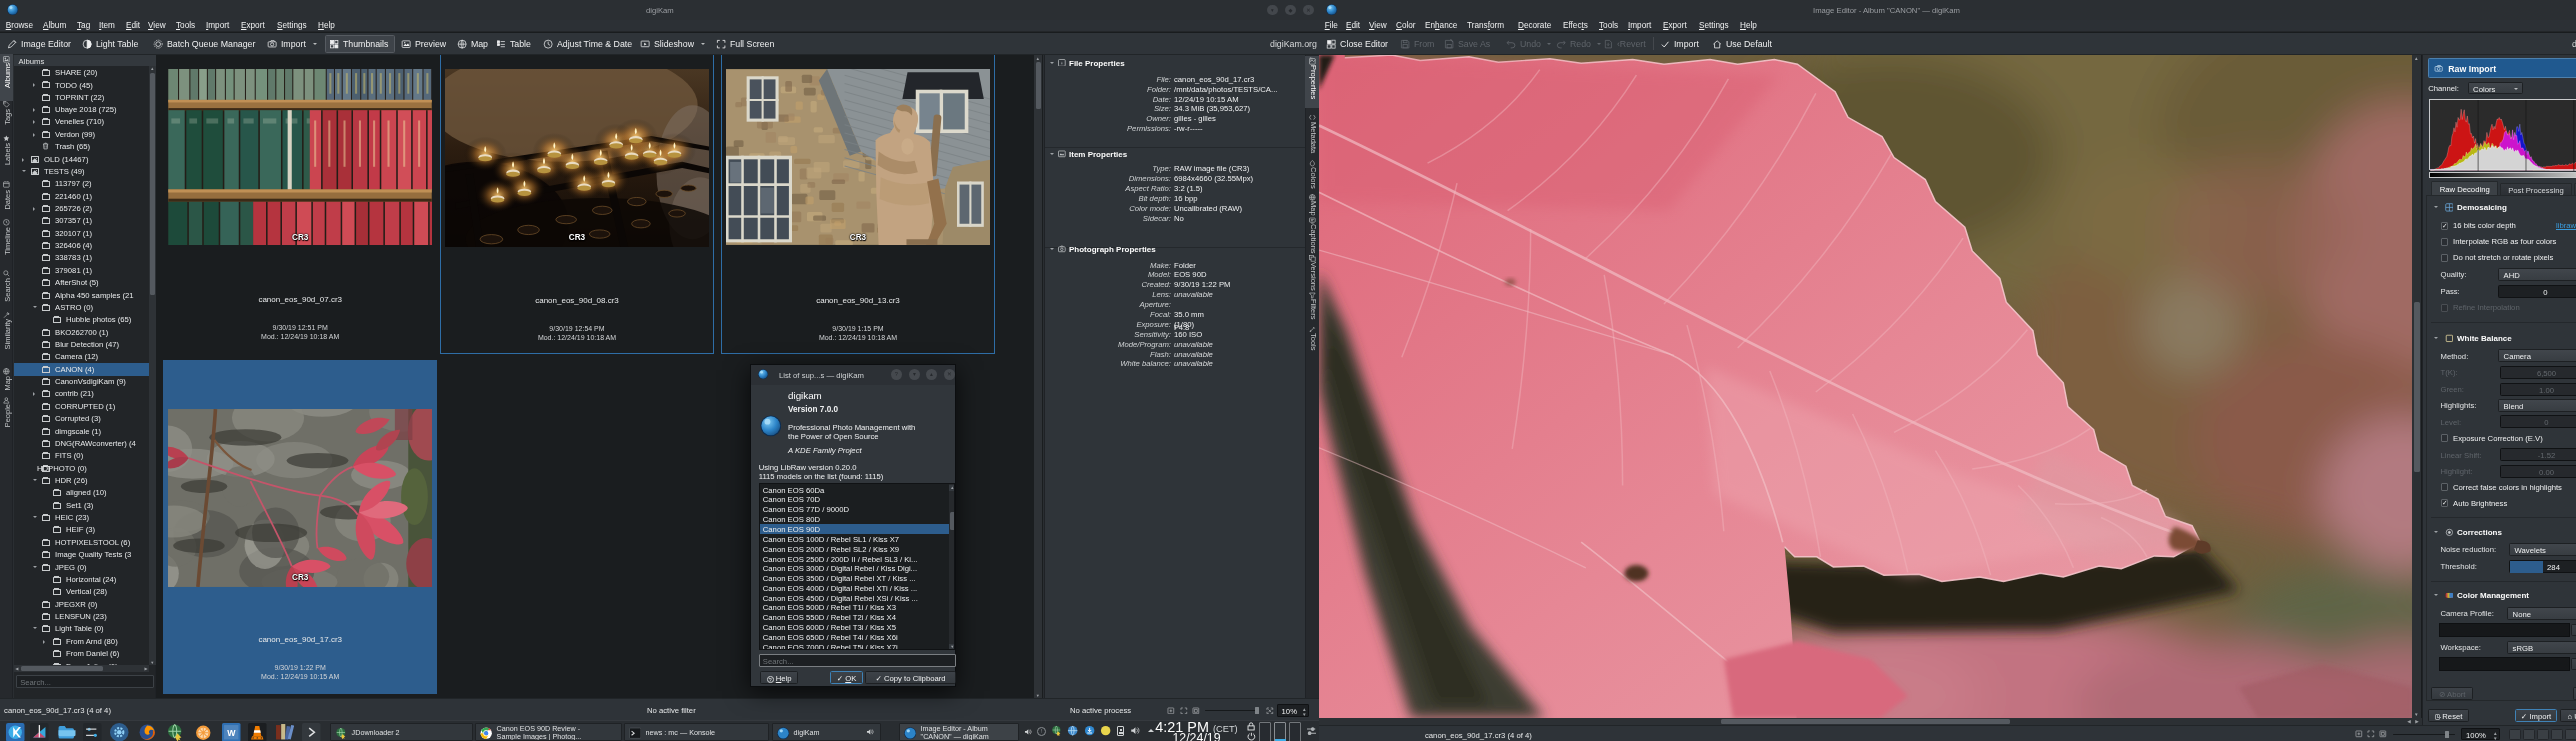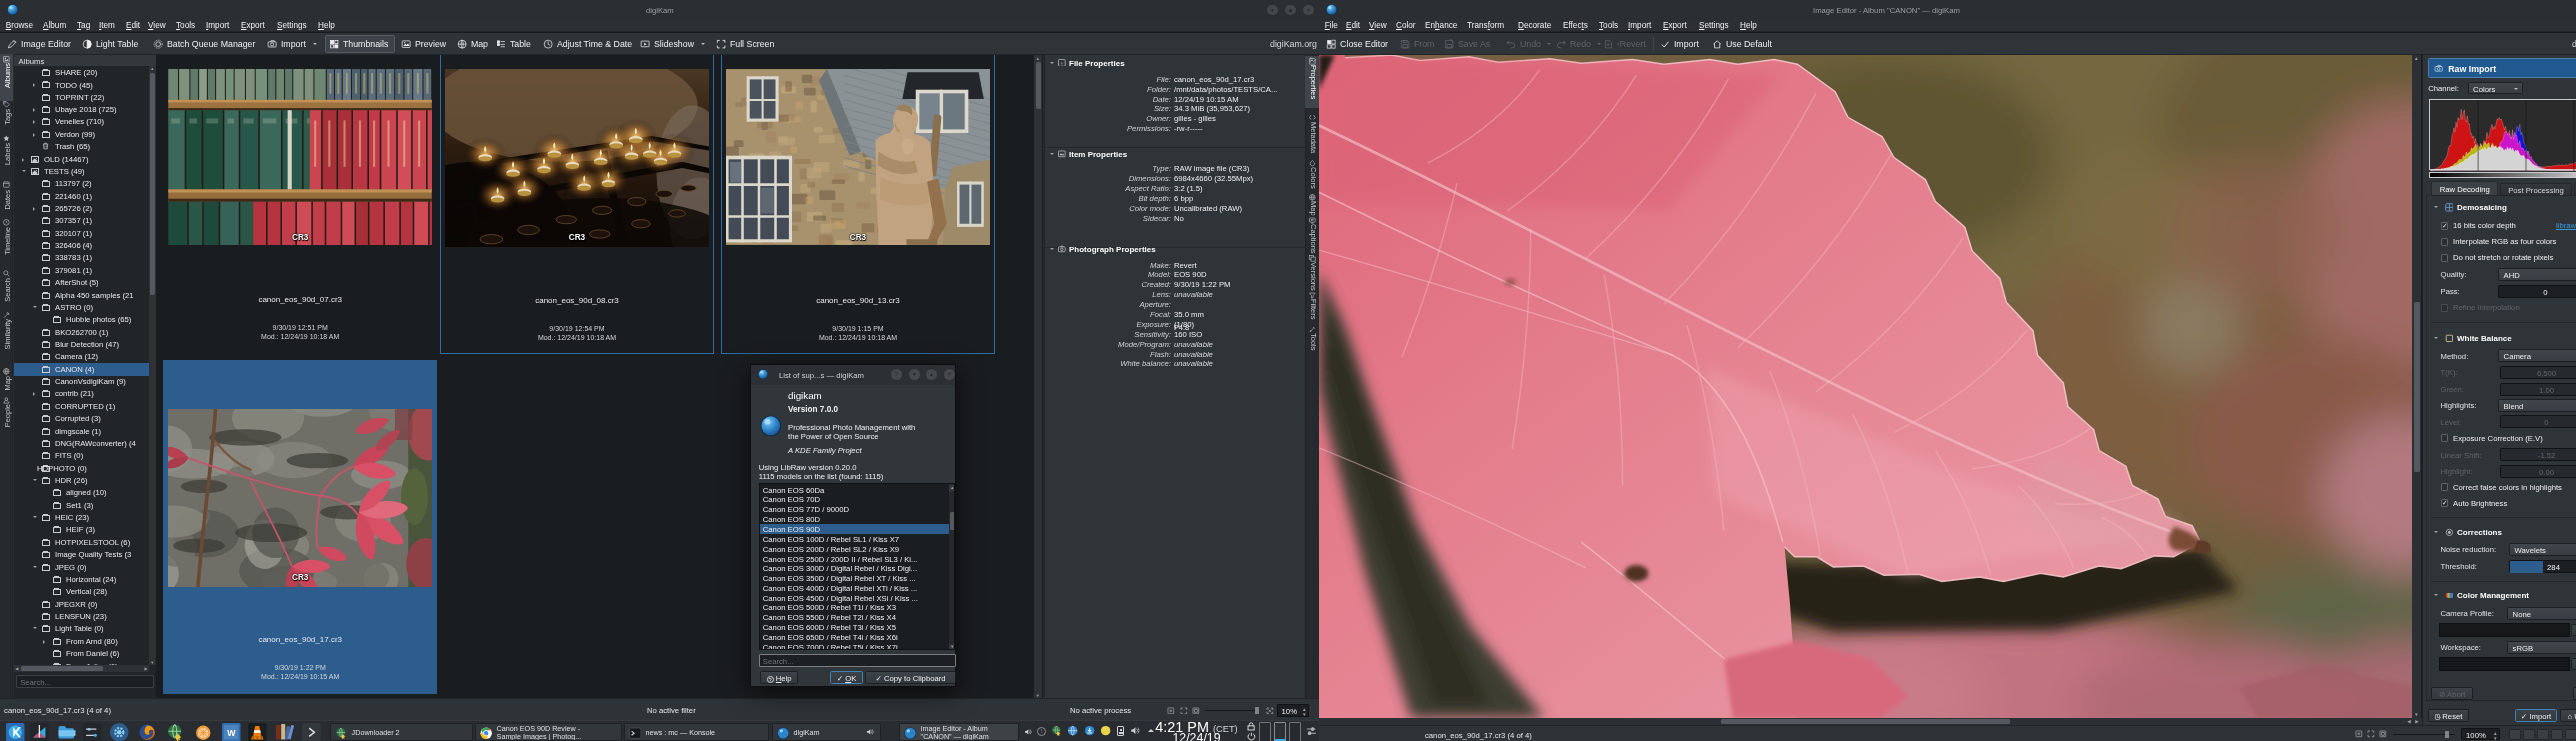--- a/index.html
+++ b/index.html
@@ -956,35 +956,35 @@
           <path d="M3 11l3-4 2.5 3 2-2.5 2.5 3.5" fill="#cfd2d4" stroke="none"></path>
         </svg></span>
       <div class="shead" style="left:24px;top:95px">Item Properties</div>
       <div class="plbl" style="left:0;top:109px;width:126px">Type:</div>
       <div class="pval" style="left:129px;top:109px;">RAW image file (CR3)</div>
       <div class="plbl" style="left:0;top:119px;width:126px">Dimensions:</div>
       <div class="pval" style="left:129px;top:119px;">6984x4660 (32.55Mpx)</div>
       <div class="plbl" style="left:0;top:129px;width:126px">Aspect Ratio:</div>
       <div class="pval" style="left:129px;top:129px;">3:2 (1.5)</div>
       <div class="plbl" style="left:0;top:139px;width:126px">Bit depth:</div>
-      <div class="pval" style="left:129px;top:139px;">6 bpp</div>
+      <div class="pval" style="left:129px;top:139px;">16 bpp</div>
       <div class="plbl" style="left:0;top:149px;width:126px">Color mode:</div>
       <div class="pval" style="left:129px;top:149px;">Uncalibrated (RAW)</div>
       <div class="plbl" style="left:0;top:159px;width:126px">Sidecar:</div>
       <div class="pval" style="left:129px;top:159px;">No</div>
       <div class="sep" style="left:0;top:192px;width:261px;height:0.5px;background:#24282c"></div>
       <div class="arrd" style="left:4.6px;top:193px"></div>
       <span class="a" style="left:13.4px;top:190px"><svg width="7.7" height="7.7" viewBox="0 0 16 16" fill="none" stroke="#cfd2d4" stroke-width="1.4">
           <rect x="1" y="4" width="14" height="10" rx="1.5"></rect>
           <circle cx="8" cy="9" r="2.6"></circle>
           <path d="M5 4l1.2-1.8h3.6L11 4"></path>
         </svg></span>
       <div class="shead" style="left:24px;top:190px">Photograph Properties</div>
       <div class="plbl" style="left:0;top:206px;width:126px">Make:</div>
-      <div class="pval" style="left:129px;top:206px;">Revert</div>
+      <div class="pval" style="left:129px;top:206px;">Folder</div>
       <div class="plbl" style="left:0;top:215px;width:126px">Model:</div>
       <div class="pval" style="left:129px;top:215px;">EOS 90D</div>
       <div class="plbl" style="left:0;top:225px;width:126px">Created:</div>
       <div class="pval" style="left:129px;top:225px;">9/30/19 1:22 PM</div>
       <div class="plbl" style="left:0;top:235px;width:126px">Lens:</div>
       <div class="pval" style="left:129px;top:235px;font-style:italic;color:#d8dadc;">unavailable</div>
       <div class="plbl" style="left:0;top:245px;width:126px">Aperture:</div>
       <div class="pval" style="left:129px;top:260px;margin-top:8px;">F4.8</div>
       <div class="plbl" style="left:0;top:255px;width:126px">Focal:</div>
       <div class="pval" style="left:129px;top:255px;">35.0 mm</div>

